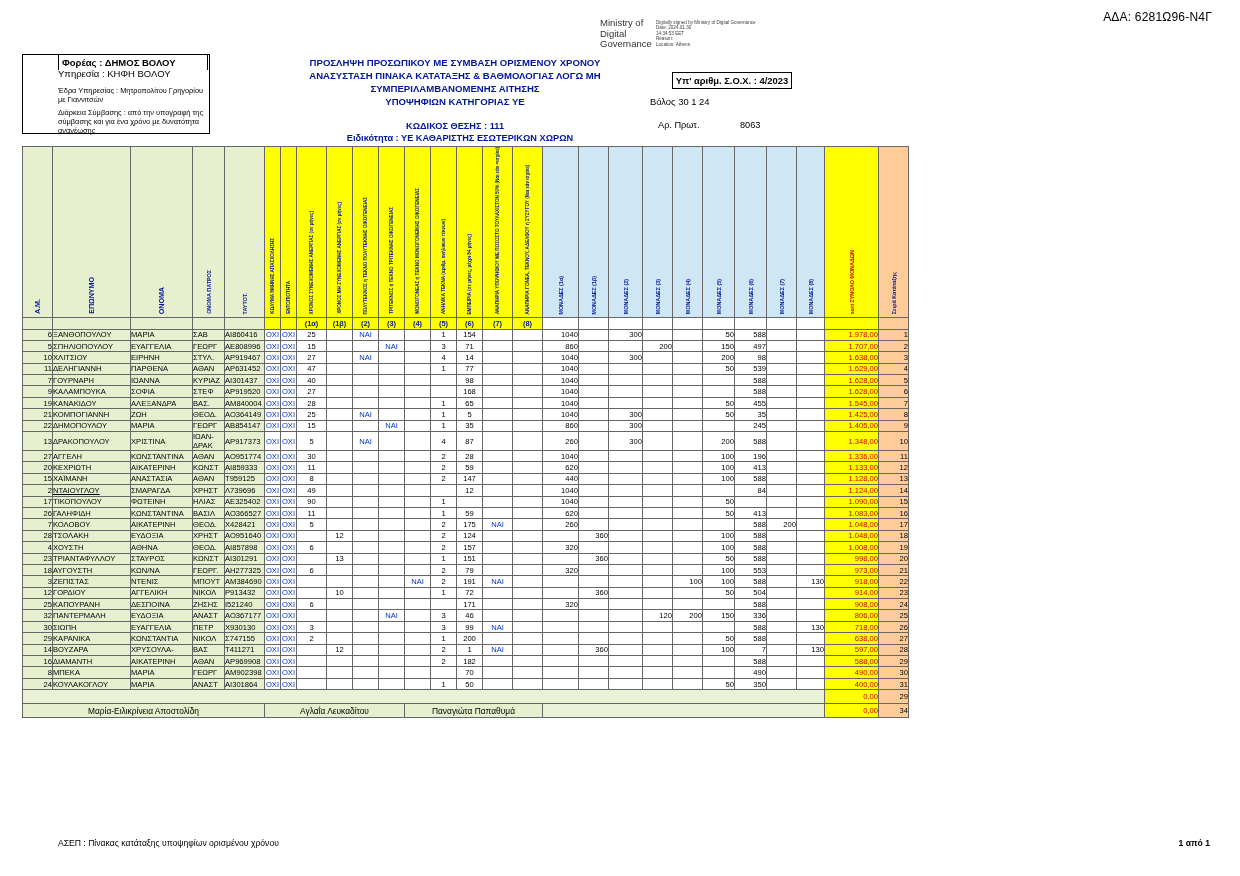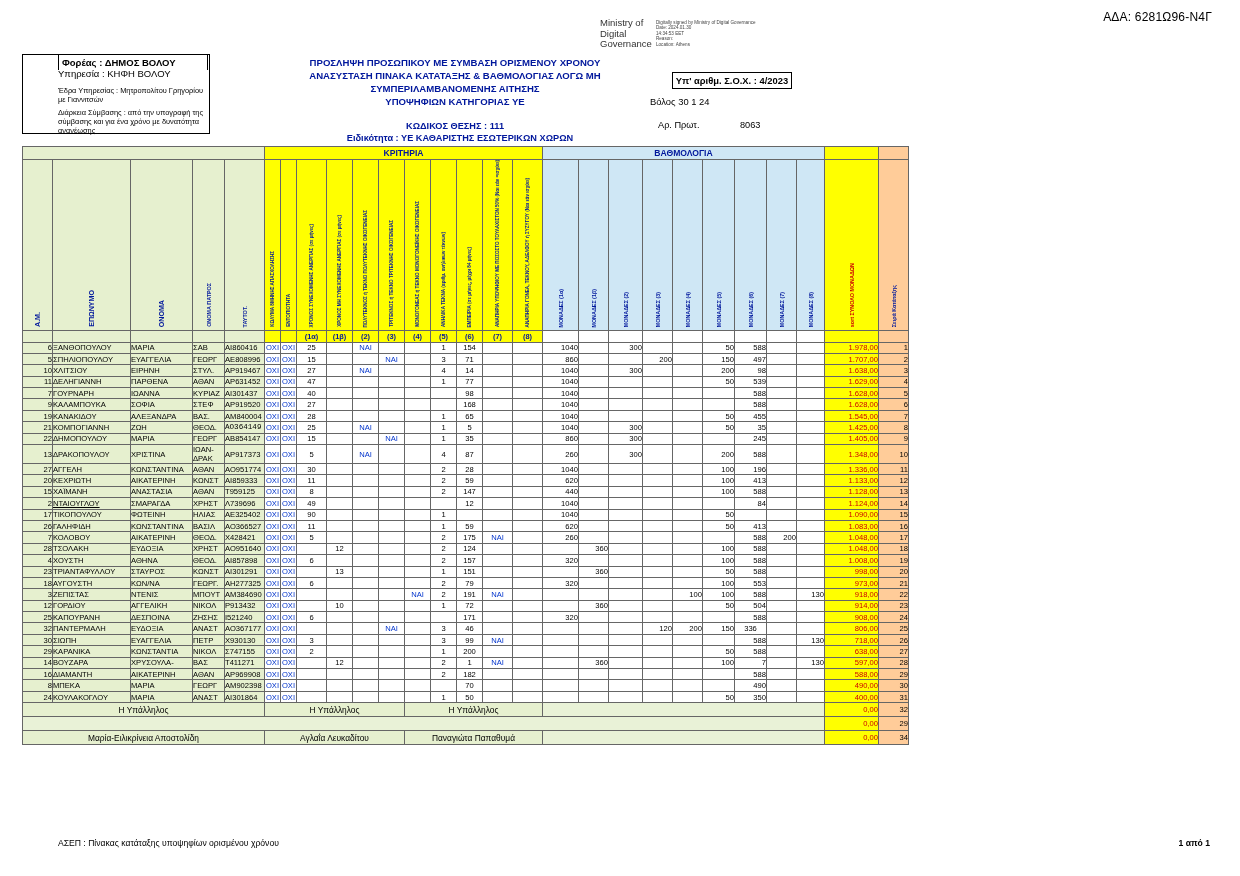--- a/index.html
+++ b/index.html
@@ -123,27 +123,20 @@
       <col style="width:30px">
       <col style="width:30px">
       <col style="width:32px">
       <col style="width:32px">
       <col style="width:30px">
       <col style="width:28px">
     <col style="width:54px">
       <col style="width:30px">
   </colgroup>
   <tbody>
-      <tr>
-    <td colspan="5" class="g-green" style="border:1px solid #666;"></td>
-    <td colspan="11" class="hdr-group">ΚΡΙΤΗΡΙΑ</td>
-    <td colspan="9" class="hdr-group blue">ΒΑΘΜΟΛΟΓΙΑ</td>
-    <td class="g-yellow"></td>
-        <td class="seira"></td>
-  </tr>
   <tr>
     <td class="vhead g-green">
           <span class="rot">Α.Μ.</span>
         </td>
     <td class="vhead g-green">
           <span class="rot">ΕΠΩΝΥΜΟ</span>
         </td>
     <td class="vhead g-green">
           <span class="rot">ΟΝΟΜΑ</span>
         </td>
@@ -452,21 +445,21 @@
         <td class="r" style="height: 10.4px;"></td>
         <td class="r" style="height: 10.4px;"></td>
         <td class="total" style="height: 10.4px;">1.545,00</td>
         <td class="seira" style="height: 10.4px;">7</td>
       </tr>
       <tr>
         <td class="idx-col" style="height: 10.4px;">21</td>
         <td class="name-col" style="height: 10.4px;">ΚΟΜΠΟΓΙΑΝΝΗ</td>
         <td class="name-col" style="height: 10.4px;">ΖΩΗ</td>
         <td class="name-col" style="height: 10.4px;">ΘΕΟΔ.</td>
-        <td class="name-col" style="height: 10.4px; font-family: Liberation Mono, monospace;">ΑΟ364149</td>
+        <td class="name-col" style="height: 10.4px;">ΑΟ364149</td>
         <td class="oxi" style="height: 10.4px;">ΟΧΙ</td>
         <td class="oxi" style="height: 10.4px;">ΟΧΙ</td>
         <td class="crit-col" style="height: 10.4px;">25</td>
         <td class="crit-col" style="height: 10.4px;"></td>
         <td class="nai" style="height: 10.4px;">ΝΑΙ</td>
         <td class="nai" style="height: 10.4px;"></td>
         <td class="nai" style="height: 10.4px;"></td>
         <td class="crit-col" style="height: 10.4px;">1</td>
         <td class="crit-col" style="height: 10.4px;">5</td>
         <td class="nai" style="height: 10.4px;"></td>
@@ -963,21 +956,21 @@
         <td class="crit-col" style="height: 10.4px;">3</td>
         <td class="crit-col" style="height: 10.4px;">46</td>
         <td class="nai" style="height: 10.4px;"></td>
         <td class="nai" style="height: 10.4px;"></td>
         <td class="r" style="height: 10.4px;"></td>
         <td class="r" style="height: 10.4px;"></td>
         <td class="r" style="height: 10.4px;"></td>
         <td class="r" style="height: 10.4px;">120</td>
         <td class="r" style="height: 10.4px;">200</td>
         <td class="r" style="height: 10.4px;">150</td>
-        <td class="r" style="height: 10.4px; text-align: center;">336</td>
+        <td class="r" style="height: 10.4px;">336</td>
         <td class="r" style="height: 10.4px;"></td>
         <td class="r" style="height: 10.4px;"></td>
         <td class="total" style="height: 10.4px; margin-left: 26px;">806,00</td>
         <td class="seira" style="height: 10.4px;">25</td>
       </tr>
       <tr>
         <td class="idx-col" style="height: 10.4px;">30</td>
         <td class="name-col" style="height: 10.4px;">ΣΙΩΠΗ</td>
         <td class="name-col" style="height: 10.4px;">ΕΥΑΓΓΕΛΙΑ</td>
         <td class="name-col" style="height: 10.4px;">ΠΕΤΡ</td>
@@ -1142,28 +1135,20 @@
         <td class="r" style="height: 10.4px;"></td>
         <td class="r" style="height: 10.4px;"></td>
         <td class="r" style="height: 10.4px;"></td>
         <td class="r" style="height: 10.4px;"></td>
         <td class="r" style="height: 10.4px;">50</td>
         <td class="r" style="height: 10.4px;">350</td>
         <td class="r" style="height: 10.4px;"></td>
         <td class="r" style="height: 10.4px;"></td>
         <td class="total" style="height: 10.4px;">400,00</td>
         <td class="seira" style="height: 10.4px;">31</td>
-      </tr>
-      <tr style="height: 14px;">
-        <td colspan="5" class="sign-cell">Η Υπάλληλος</td>
-        <td colspan="6" class="sign-cell">Η Υπάλληλος</td>
-        <td colspan="5" class="sign-cell">Η Υπάλληλος</td>
-        <td colspan="9" class="g-lgreen"></td>
-        <td class="total">0,00</td>
-        <td class="seira">32</td>
       </tr>
       <tr style="height: 14px;">
         <td colspan="25" class="g-lgreen"></td>
         <td class="total">0,00</td>
         <td class="seira">29</td>
       </tr>
       <tr style="height: 14px;">
         <td colspan="5" class="sign-cell">Μαρία-Ειλικρίνεια Αποστολίδη</td>
         <td colspan="6" class="sign-cell">Αγλαΐα Λευκαδίτου</td>
         <td colspan="5" class="sign-cell">Παναγιώτα Παπαθυμά</td>

